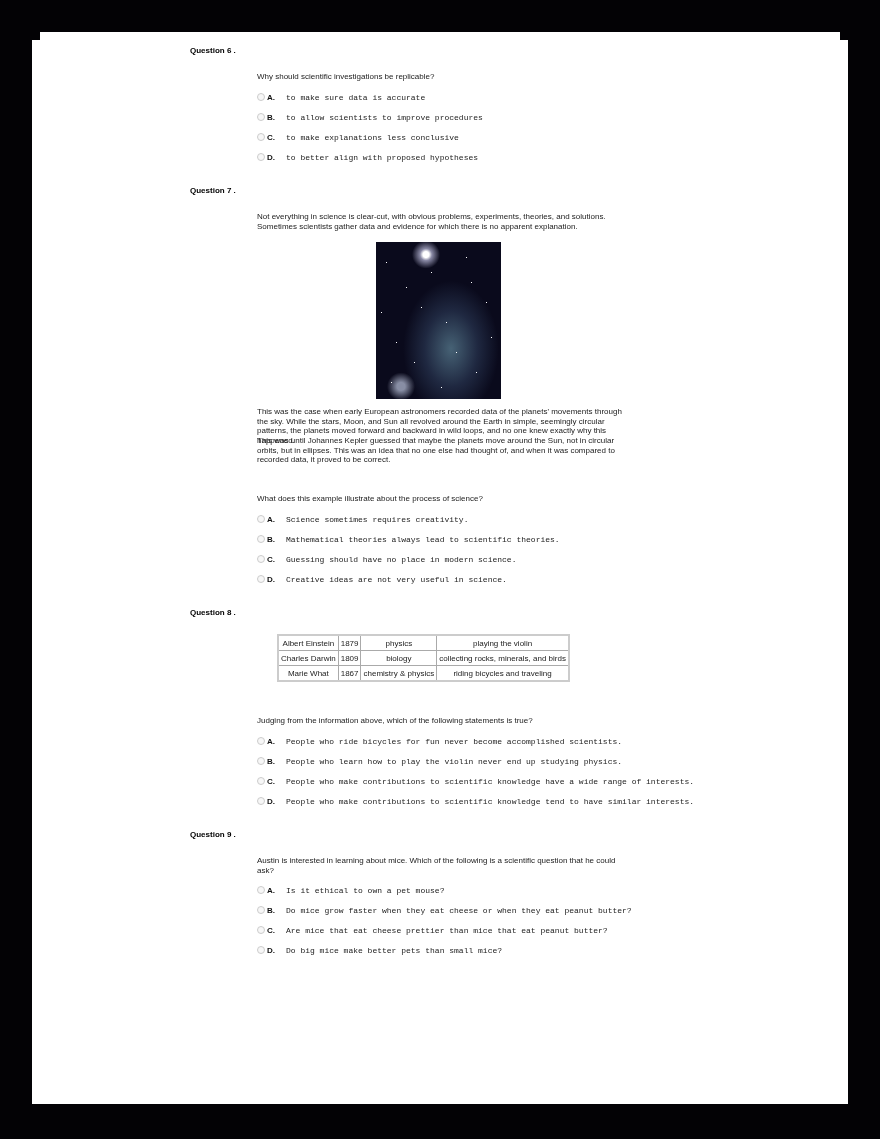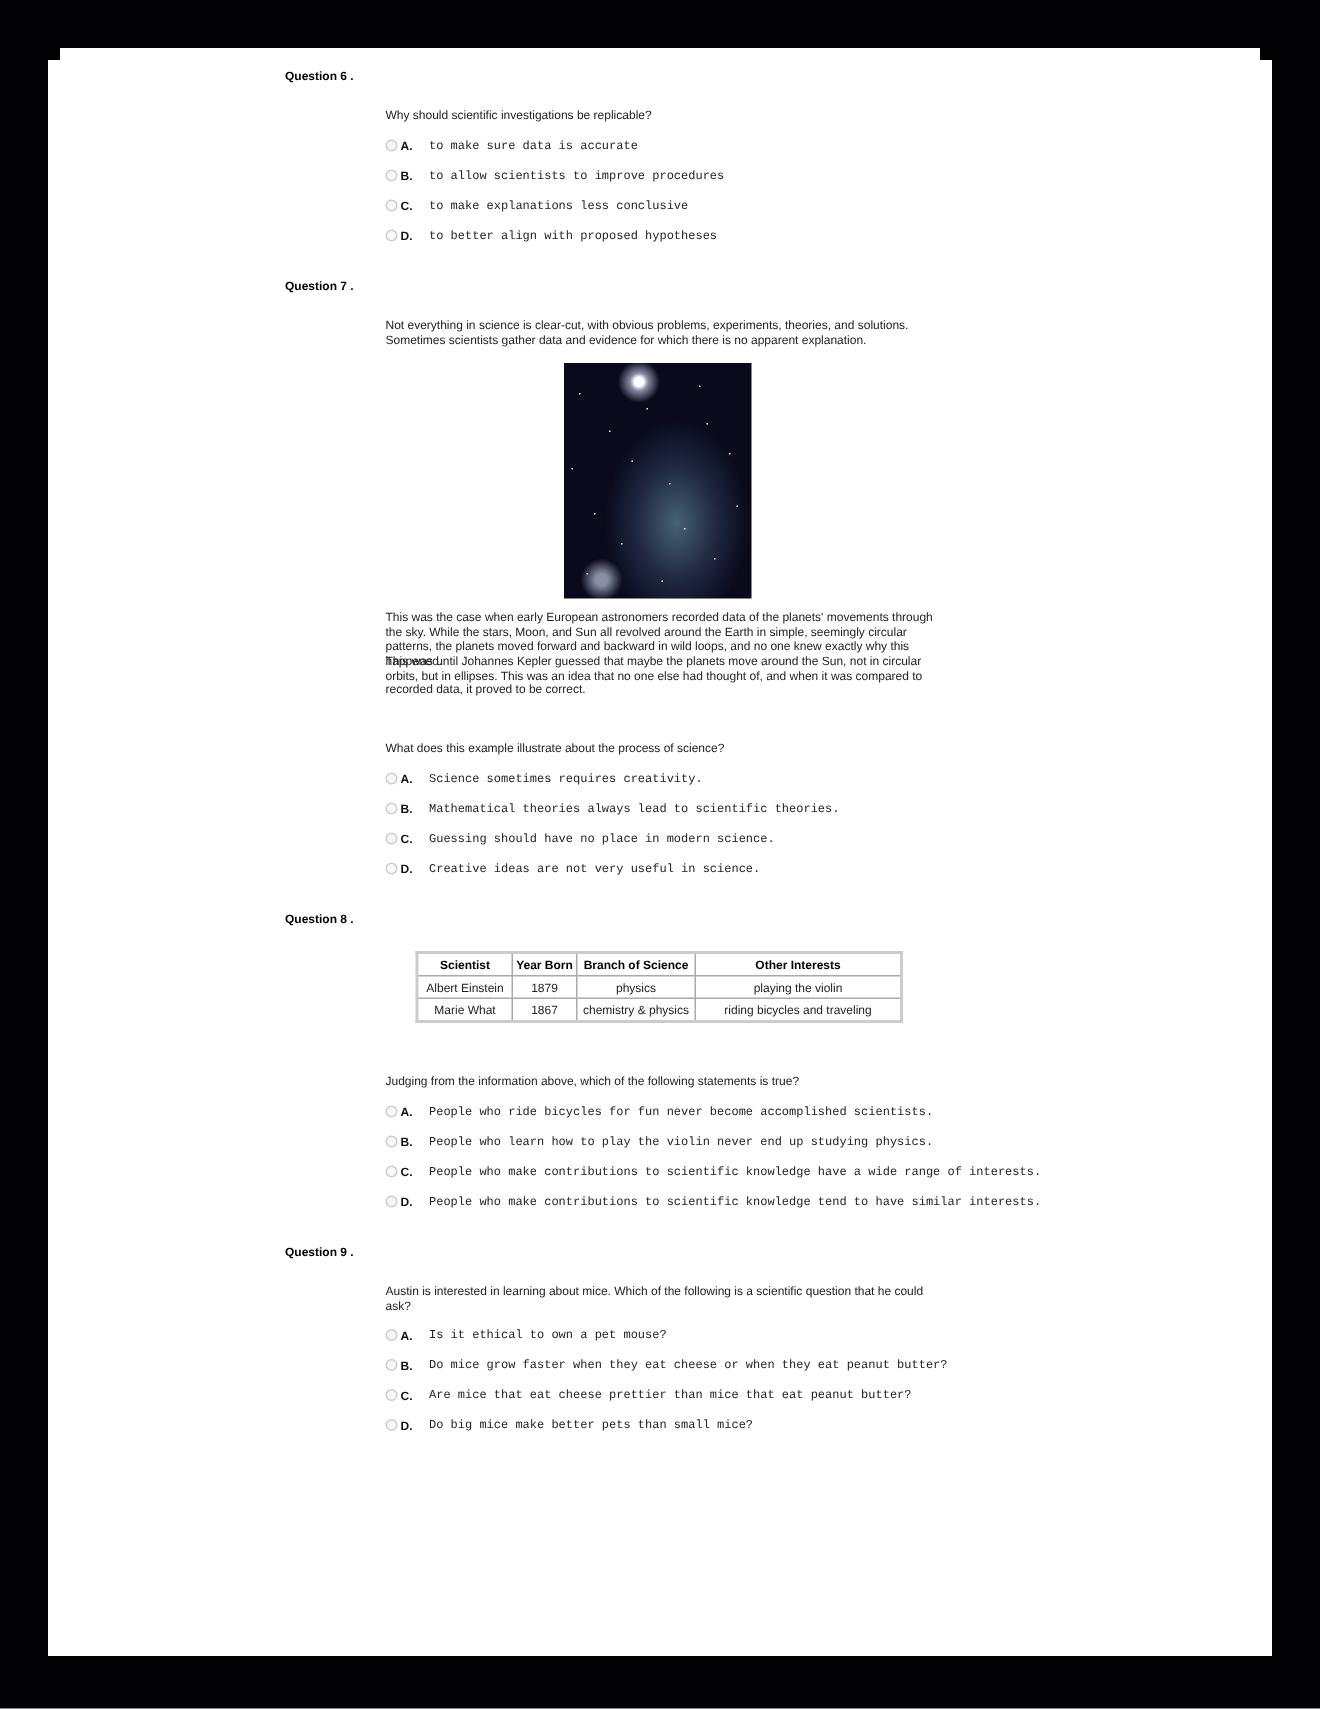--- a/index.html
+++ b/index.html
@@ -93,31 +93,31 @@
   </div>
 <div class="opt" style="top:574px">
     <span class="radio"></span>
     <span class="opt-letter">D.</span>
     <span class="opt-text">Creative ideas are not very useful in science.</span>
   </div>
 
 <div class="q-title" style="top:608px">Question 8 .</div>
 <table class="sci">
   <tbody>
-      <tr>
-    <th style="width:58px">Scientist</th>
-    <th style="width:38px">Year Born</th>
-    <th style="width:74px">Branch of Science</th>
-    <th style="width:132px">Other Interests</th>
-  </tr>
   <tr>
     <td>Albert Einstein</td>
         <td>1879</td>
         <td>physics</td>
         <td>playing the violin</td>
+  </tr>
+  <tr>
+    <td>Charles Darwin</td>
+        <td>1809</td>
+        <td>biology</td>
+        <td>collecting rocks, minerals, and birds</td>
   </tr>
   <tr>
     <td>Marie What</td>
         <td>1867</td>
         <td>chemistry &amp; physics</td>
         <td>riding bicycles and traveling</td>
   </tr>
 </tbody>
   </table>
 <div class="prompt" style="top:716px">Judging from the information above, which of the following statements is true?</div>

